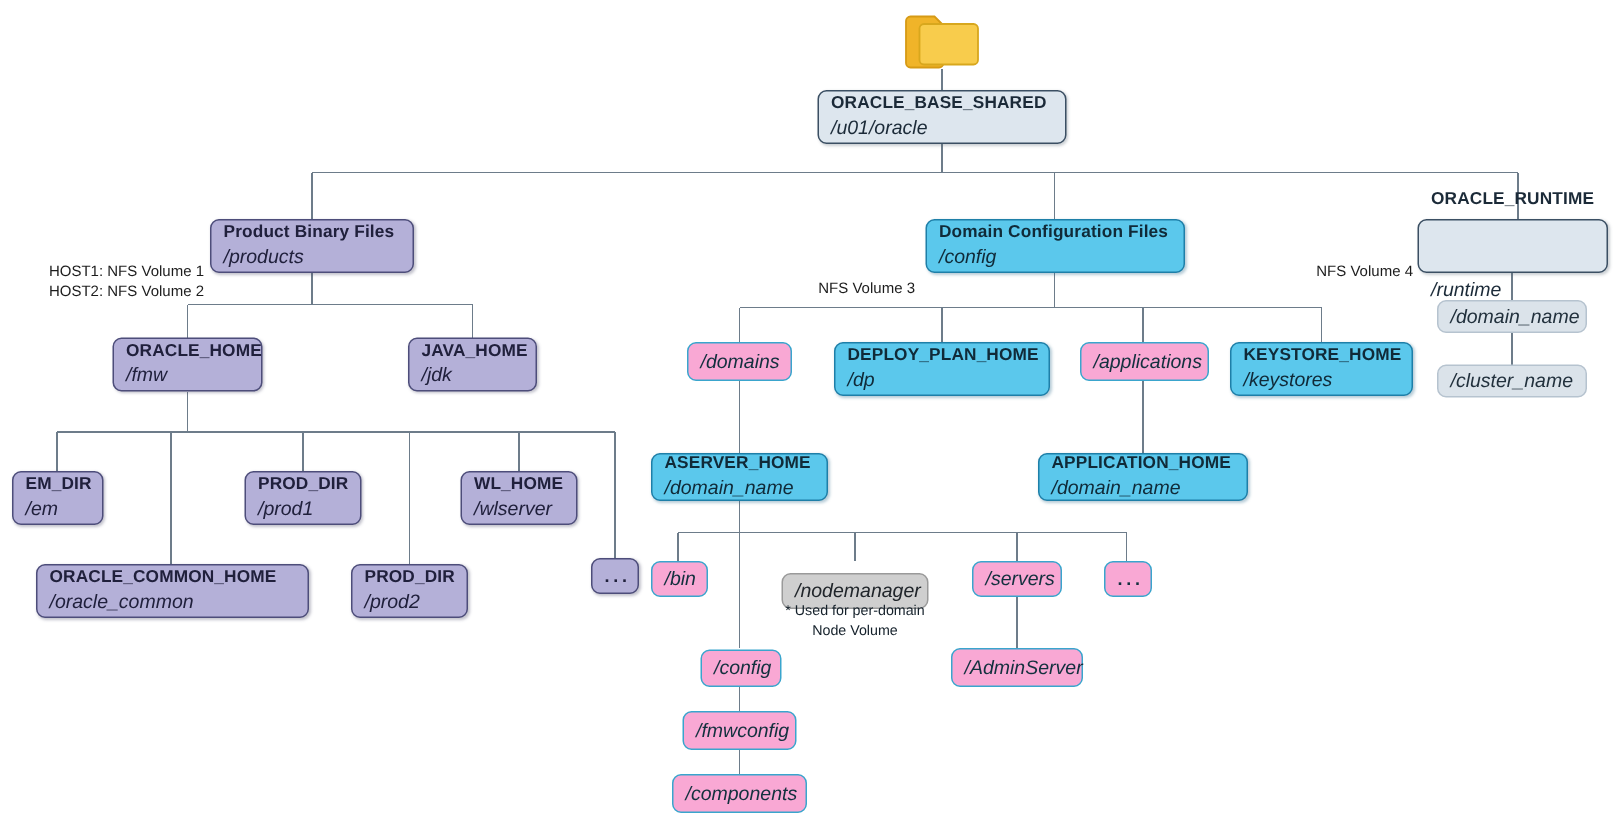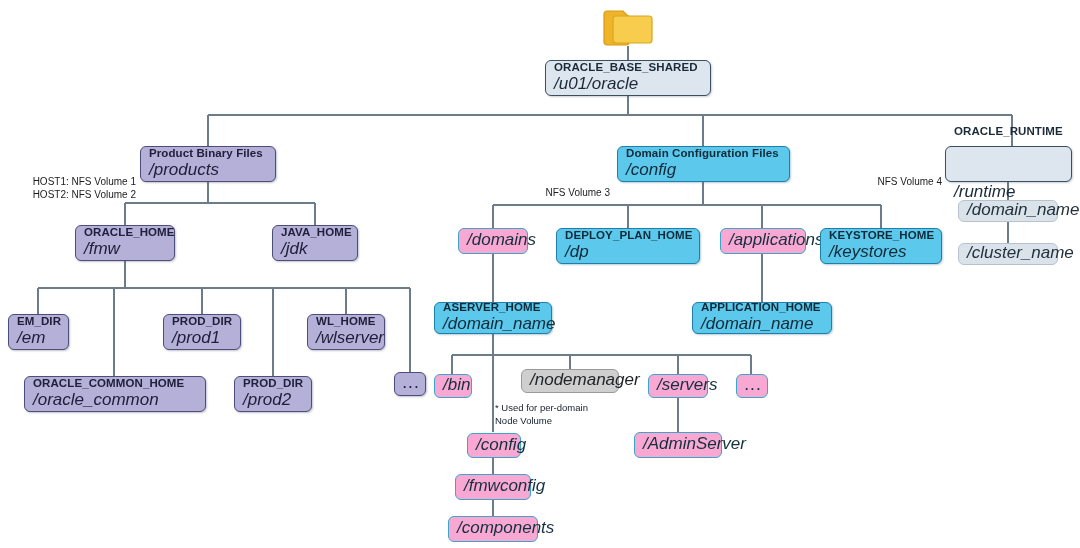--- a/index.html
+++ b/index.html
@@ -35,21 +35,21 @@
     line-height: 1.18;
   }
   .node .t1 {
     font-weight: bold;
     font-size: 11.5px;
     letter-spacing: 0.1px;
     white-space: nowrap;
   }
   .node .t2 {
     font-style: italic;
-    font-size: 17px;
+    font-size: 13px;
     white-space: nowrap;
   }
   .node.single {
     justify-content: center;
   }
   
   .p-purple {
     background: #b4b0d8;
     border: 1.6px solid #4d4d7a;
     color: #20203c;
@@ -96,21 +96,21 @@
     line-height: 1.28;
     white-space: nowrap;
     text-align: right;
     margin-top: 31px;
   }
   .footnote {
     position: absolute;
     font-size: 9.5px;
     color: #14202a;
     line-height: 1.35;
-    text-align: left;
+    text-align: center;
     white-space: nowrap;
   }
   .folder {
     position: absolute;
   }
 </style>
 </head>
 <body>
 
 <div id="canvas">
@@ -274,21 +274,21 @@
 
   <div class="node p-cyan" style="left:692px; top:302px; width:140px; height:32px;">
     <div class="t1">APPLICATION_HOME</div>
     <div class="t2">/domain_name</div>
   </div>
 
   <div class="node p-cyan-light single" style="left:434px; top:374px; width:38px; height:24px;">
     <div class="t2">/bin</div>
   </div>
 
-  <div class="node p-gray single" style="left:521px; top:369px; width:98px; height:24px;">
+  <div class="node p-gray single" style="left:521px; top:382px; width:98px; height:24px;">
     <div class="t2">/nodemanager</div>
   </div>
 
   <div class="footnote" style="left:495px; top:402px; width:150px;">
     <div>* Used for per-domain</div>
     <div>Node Volume</div>
   </div>
 
   <div class="node p-cyan-light single" style="left:648px; top:374px; width:60px; height:24px;">
     <div class="t2">/servers</div>

